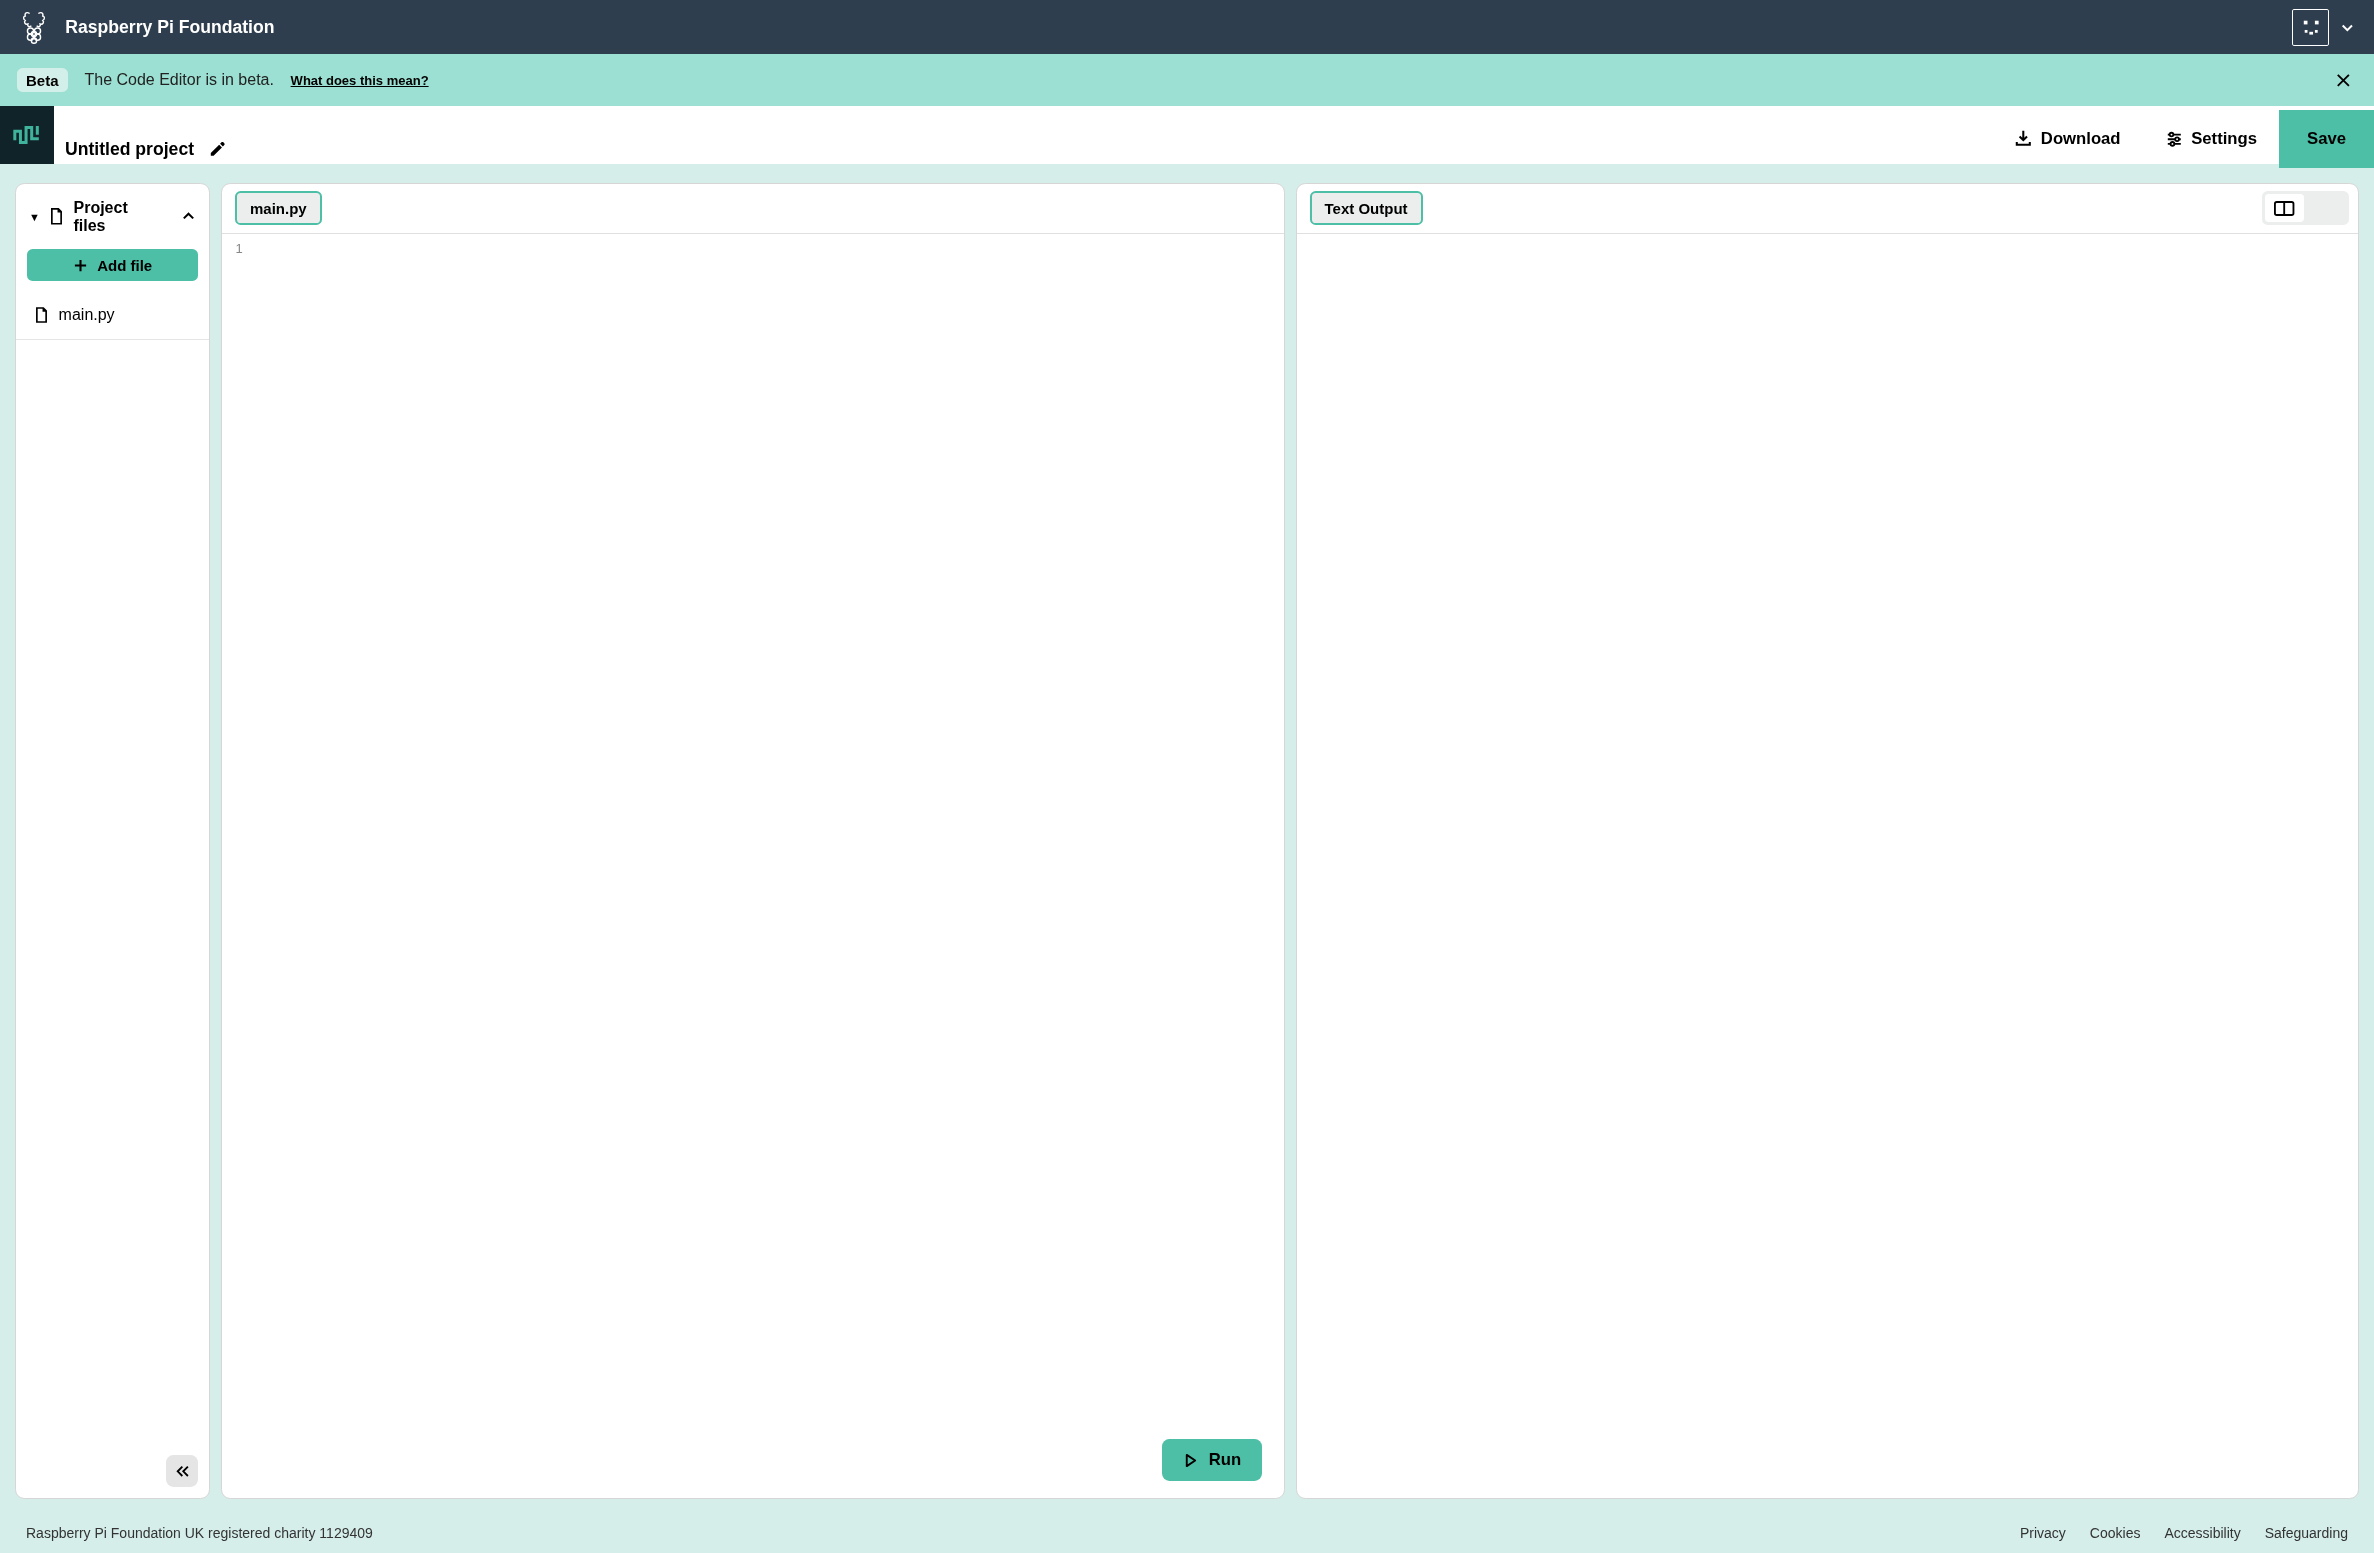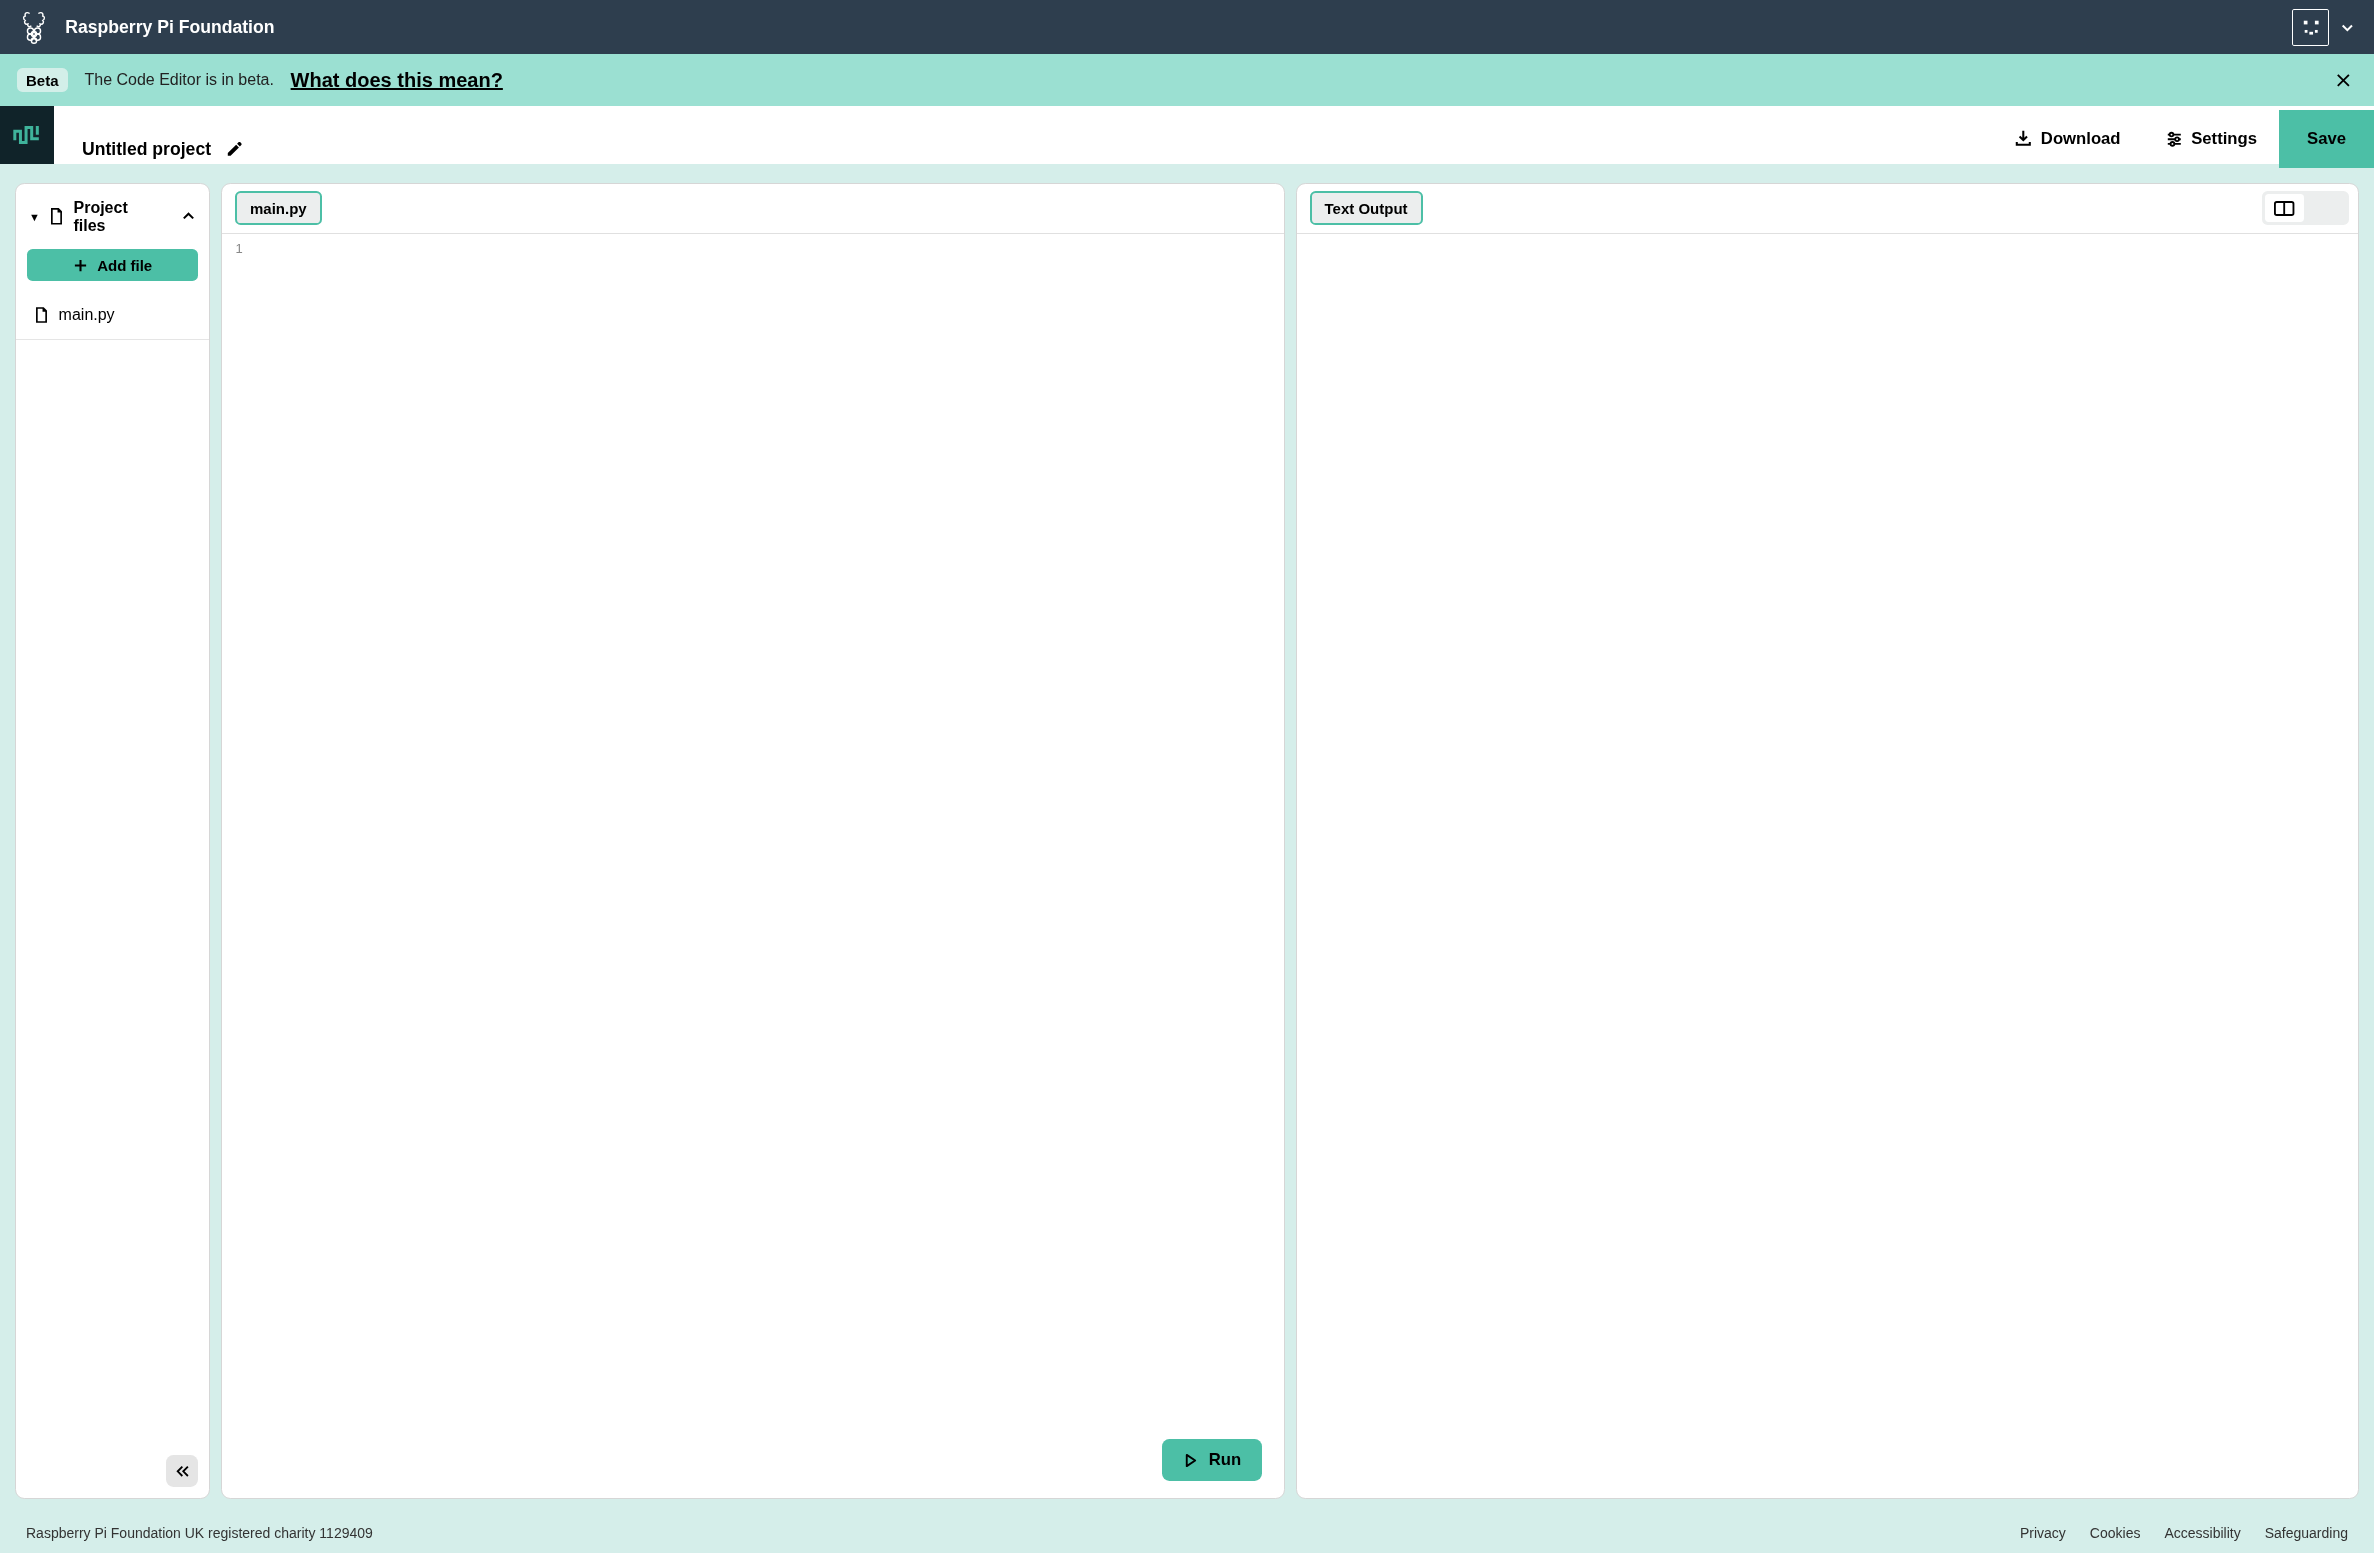--- a/index.html
+++ b/index.html
@@ -13,28 +13,28 @@
     .org-name { font-weight: 700; font-size: 17.6px; }
     .topbar-spacer { flex: 1; }
     .topbar-right { display: flex; align-items: center; gap: 9.3px; }
     .account-box { border: 1.9px solid #fff; width: 37px; height: 37px; display: flex; align-items: center; justify-content: center; border-radius: 1.9px; }
     .account-chevron { color: #fff; }
 
     
     .beta-banner { background: #9be0d2; height: 52px; display: flex; align-items: center; padding: 0 16.7px; gap: 16.7px; }
     .beta-badge { background: #d3efe9; padding: 3.7px 9.3px; border-radius: 5.6px; font-weight: 700; font-size: 15px; }
     .beta-text { font-size: 16px; color: #222; }
-    .beta-link { font-size: 20px; font-weight: 700; text-decoration: underline; color: #000; }
+    .beta-link { font-size: 13px; font-weight: 700; text-decoration: underline; color: #000; }
     .beta-spacer { flex: 1; }
     .beta-close { font-size: 18.6px; padding: 5.6px; cursor: pointer; }
 
     
     .project-bar { background: #fff; height: 58px; display: flex; align-items: center; }
     .editor-logo { width: 54px; height: 58px; background: #102329; display: flex; align-items: center; justify-content: center; }
-    .project-title-wrap { display: flex; align-items: center; gap: 14px; padding-left: 28px; margin-top: 28px; }
+    .project-title-wrap { display: flex; align-items: center; gap: 14px; padding-left: 11px; margin-top: 28px; }
     .project-title { font-weight: 700; font-size: 17.6px; }
     .edit-icon { cursor: pointer; }
     .project-spacer { flex: 1; }
     .proj-btn { display: flex; align-items: center; gap: 8px; padding: 0 22px; height: 58px; font-weight: 700; font-size: 16.7px; cursor: pointer; margin-top: 7px; }
     .save-btn { background: #4cbfa6; padding: 0 28px; }
 
     
     .workspace { flex: 1; display: flex; gap: 11px; padding: 18.6px 15px 13px 15px; min-height: 0; }
 
     .panel { background: #fff; border: 0.9px solid #d6d6d6; border-radius: 9.3px; display: flex; flex-direction: column; overflow: hidden; }

